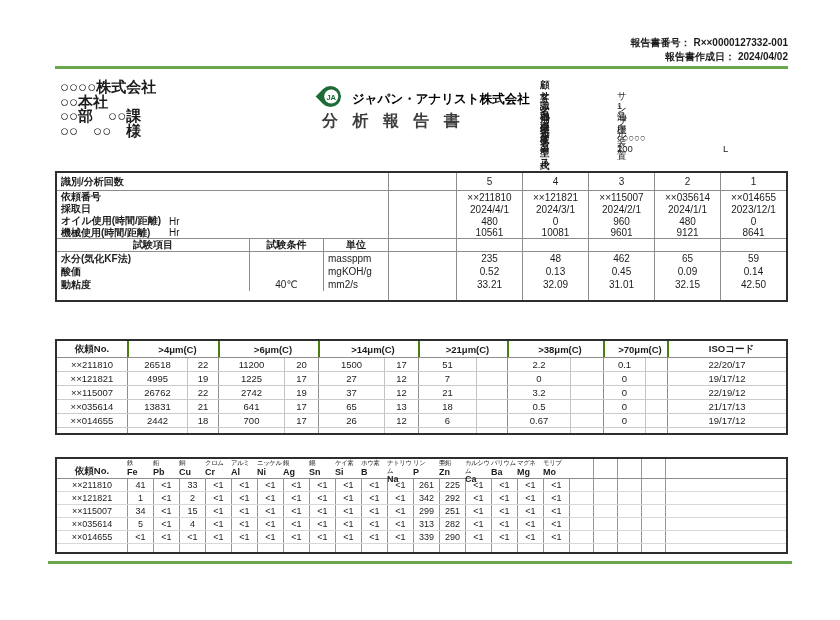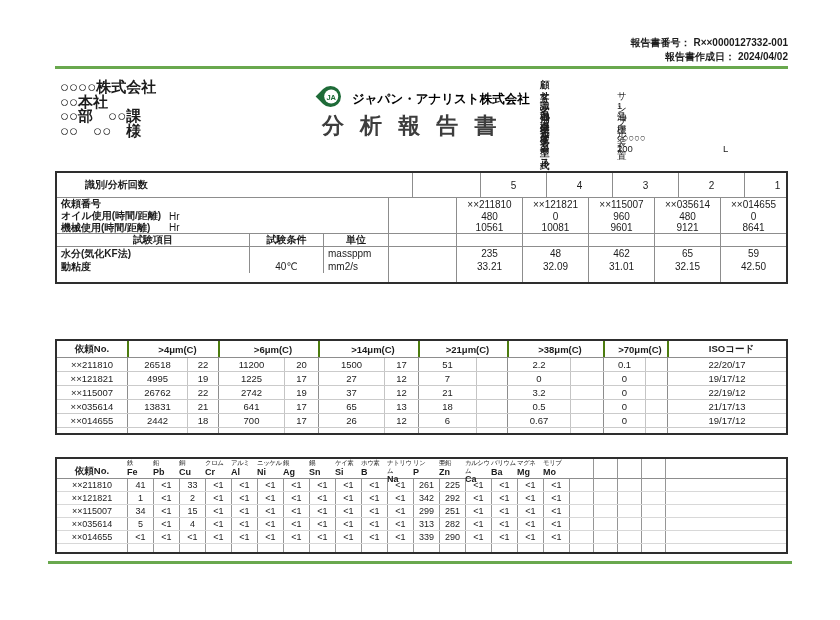--- a/index.html
+++ b/index.html
@@ -11,21 +11,21 @@
   .rmeta span{margin-left:3px;}
   
   .gline{position:absolute;height:3px;background:#69a84e;}
   
   .rc-line{height:14.5px;font-size:15px;font-weight:600;}
   
   .drop{width:21px;height:21px;background:#1e6b38;border-radius:0 50% 50% 50%;transform:rotate(-45deg);position:relative;}
   .drop-inner{position:absolute;inset:3.5px;background:#fff;border-radius:50%;transform:rotate(45deg);
               color:#1e6b38;font-size:7.5px;font-weight:700;display:flex;align-items:center;justify-content:center;}
   .brand{font-size:12.5px;font-weight:700;color:#000000;white-space:nowrap;}
-  .doc-title{font-size:22px;font-weight:700;color:#3d3d3d;letter-spacing:5px;white-space:nowrap;}
+  .doc-title{font-size:16px;font-weight:700;color:#3d3d3d;letter-spacing:5px;white-space:nowrap;}
   
   .si-row{position:relative;height:10.6px;font-size:9.5px;}
   .si-l{position:absolute;left:0;font-weight:600;}
   .si-v{position:absolute;left:77px;}
   .si-u{position:absolute;left:183px;}
   
   .sect-title{position:absolute;font-size:10.5px;font-weight:700;white-space:nowrap;margin-top:16px;}
   .sect-title .ul{position:absolute;left:197px;top:0;font-weight:700;}
   .sect-title .uv{font-weight:400;margin-left:6px;}
   
@@ -33,21 +33,21 @@
   .grow{display:grid;box-sizing:border-box;}
   .grow > .c{box-sizing:border-box;height:100%;display:flex;align-items:center;justify-content:center;
              font-size:10px;overflow:hidden;white-space:nowrap;position:relative;}
   .c.left{justify-content:flex-start;padding-left:4px;}
   .b600{font-weight:600;}
   
   .t1m{grid-template-columns:331px 68px 66px 66px 66px 66px 66px;}
   .t1s{grid-template-columns:192px 74px 65px 68px 66px 66px 66px 66px 66px;}
   .t1m > .c + .c,.t1s > .c + .c{border-left:1px solid #8d8d8d;}
   .metahost > .grow{height:12px;}
-  .metahost > .grow:first-child{height:25px;border-bottom:1px solid #8d8d8d;padding-left:24px;}
+  .metahost > .grow:first-child{height:18px;border-bottom:1px solid #8d8d8d;}
   .metahost > .grow:last-child{border-bottom:1px solid #8d8d8d;}
   .shead{height:13px;border-bottom:1px solid #8d8d8d;}
   .testhost > .grow{height:13px;}
   .hru{position:absolute;left:112px;font-weight:400;}
   
   .t2h{grid-template-columns:70px 91px 100px 100px 89px 96px 64px 119px;height:17px;border-bottom:1px solid #8d8d8d;}
   .t2h > .c{font-size:9.5px;}
   .t2r{grid-template-columns:70px 60px 31px 66px 34px 66px 34px 58px 31px 63px 33px 42px 22px 119px;}
   .t2r > .c{font-size:9.5px;}
   .t2h > .c + .c{border-left:2px solid #4d7c0f;padding-left:8px;}
@@ -153,20 +153,32 @@
           </div>
         <div class="c"></div>
         <div class="c">××211810</div>
         <div class="c">××121821</div>
         <div class="c">××115007</div>
         <div class="c">××035614</div>
         <div class="c">××014655</div>
       </div>
         <div class="grow t1m">
         <div class="c left">
+            <span class="b600">採取日</span>
+            <span class="hru"></span>
+          </div>
+        <div class="c"></div>
+        <div class="c">2024/4/1</div>
+        <div class="c">2024/3/1</div>
+        <div class="c">2024/2/1</div>
+        <div class="c">2024/1/1</div>
+        <div class="c">2023/12/1</div>
+      </div>
+        <div class="grow t1m">
+        <div class="c left">
             <span class="b600">オイル使用(時間/距離)</span>
             <span class="hru">Hr</span>
           </div>
         <div class="c"></div>
         <div class="c">480</div>
         <div class="c">0</div>
         <div class="c">960</div>
         <div class="c">480</div>
         <div class="c">0</div>
       </div>
@@ -199,20 +211,31 @@
     <div class="grow t1s">
         <div class="c left b600">水分(気化KF法)</div>
         <div class="c"></div>
         <div class="c left">massppm</div>
         <div class="c"></div>
         <div class="c">235</div>
         <div class="c">48</div>
         <div class="c">462</div>
         <div class="c">65</div>
         <div class="c">59</div>
+      </div>
+        <div class="grow t1s">
+        <div class="c left b600">酸価</div>
+        <div class="c"></div>
+        <div class="c left">mgKOH/g</div>
+        <div class="c"></div>
+        <div class="c">0.52</div>
+        <div class="c">0.13</div>
+        <div class="c">0.45</div>
+        <div class="c">0.09</div>
+        <div class="c">0.14</div>
       </div>
         <div class="grow t1s">
         <div class="c left b600">動粘度</div>
         <div class="c">40℃</div>
         <div class="c left">mm2/s</div>
         <div class="c"></div>
         <div class="c">33.21</div>
         <div class="c">32.09</div>
         <div class="c">31.01</div>
         <div class="c">32.15</div>

